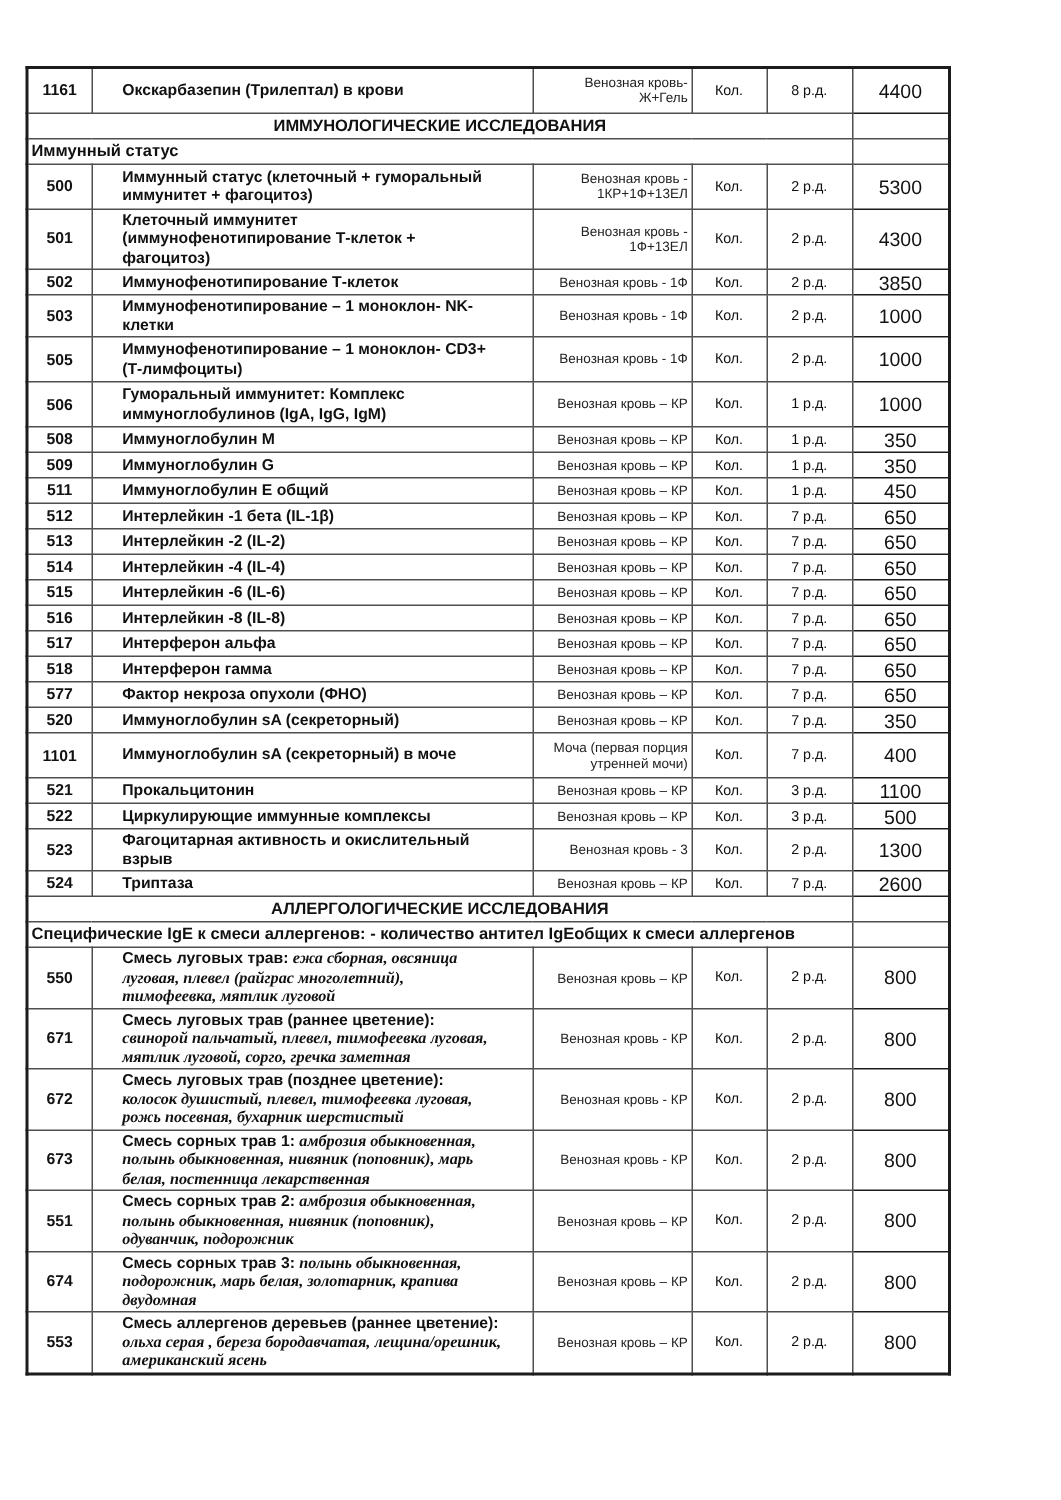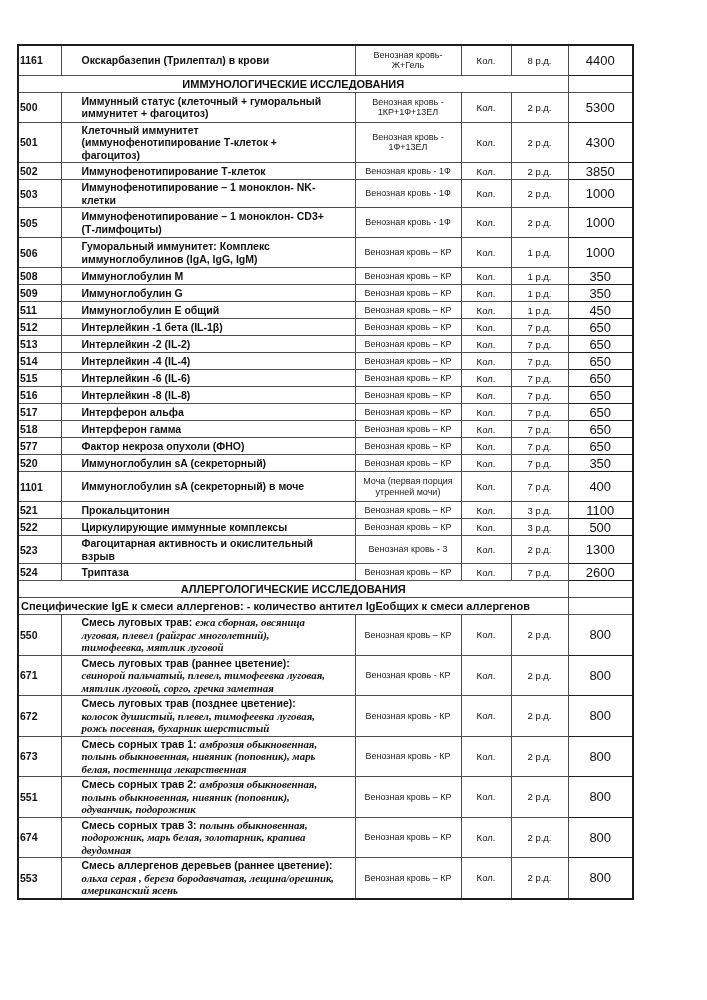--- a/index.html
+++ b/index.html
@@ -30,34 +30,34 @@
     vertical-align: middle;
     padding: 0 3px;
     overflow: hidden;
   }
   tr.h1 { height: 17px; }
   tr.h2 { height: 30px; }
   tr.h3 { height: 40px; }
   td.code {
     font-weight: bold;
     font-size: 10.5px;
-    text-align: left;
+    text-align: center;
     padding: 0 1px;
   }
   td.name {
     font-size: 10.5px;
     line-height: 12.5px;
     padding: 1px 20px;
     font-weight: bold;
   }
   td.name i { font-family: "Liberation Serif", serif; font-size: 10.8px; }
   td.spec {
     font-size: 9px;
     line-height: 10.5px;
-    text-align: center;
+    text-align: right;
     color: #222;
     padding: 0 2px;
   }
   td.unit, td.term {
     font-size: 9.5px;
     text-align: center;
   }
   td.price {
     border: 1.5px solid #1c1c1c;
     font-size: 13px;
@@ -98,20 +98,24 @@
           <td class="name"><b>Окскарбазепин</b><span> (Трилептал) в крови</span></td>
           <td class="spec">Венозная кровь- Ж+Гель</td>
           <td class="unit">Кол.</td>
           <td class="term">8 р.д.</td>
           <td class="price">4400</td>
         </tr>
         <tr class="section h1">
           <td class="sec" colspan="5">ИММУНОЛОГИЧЕСКИЕ ИССЛЕДОВАНИЯ</td>
           <td class="price-empty"></td>
         </tr>
+        <tr class="subsection h1">
+          <td class="sec" colspan="5">Иммунный статус</td>
+          <td class="price-empty"></td>
+        </tr>
         <tr class="item h2">
           <td class="code">500</td>
           <td class="name"><span>Иммунный статус (клеточный + гуморальный иммунитет + фагоцитоз)</span></td>
           <td class="spec">Венозная кровь - 1КР+1Ф+13ЕЛ</td>
           <td class="unit">Кол.</td>
           <td class="term">2 р.д.</td>
           <td class="price">5300</td>
         </tr>
         <tr class="item h2">
           <td class="code">501</td>

